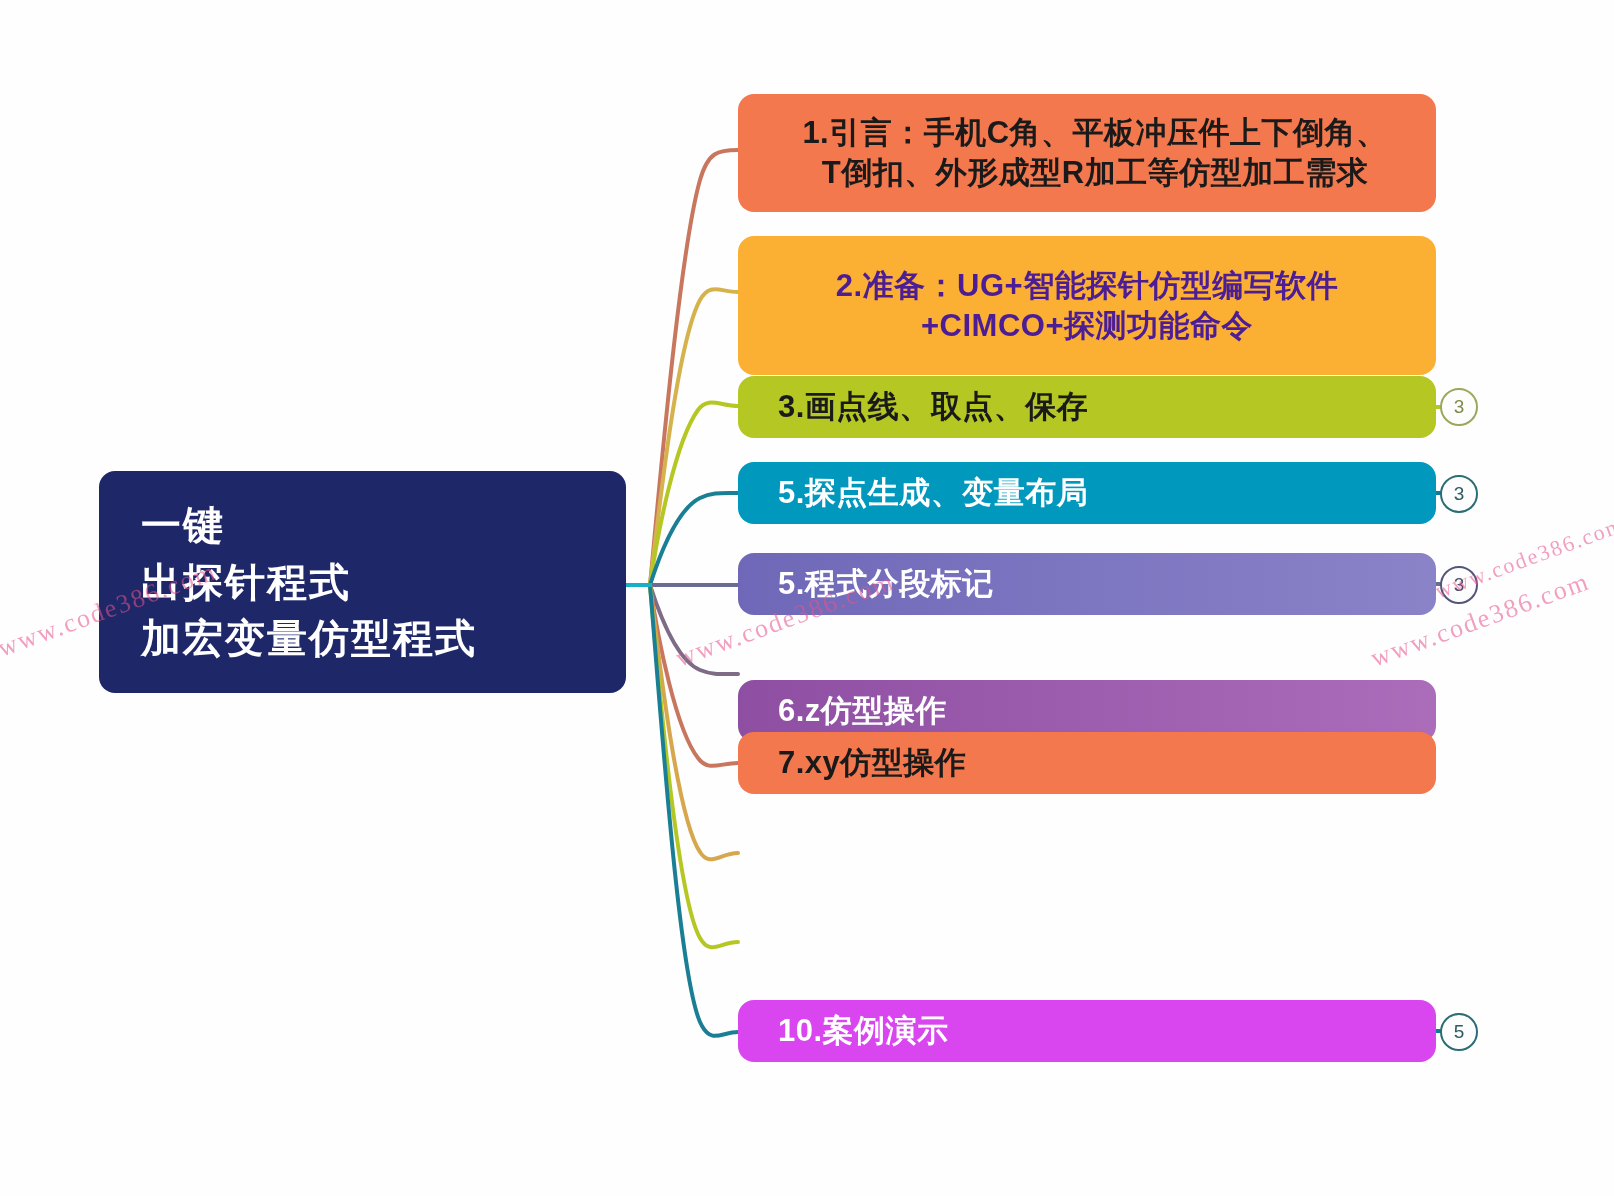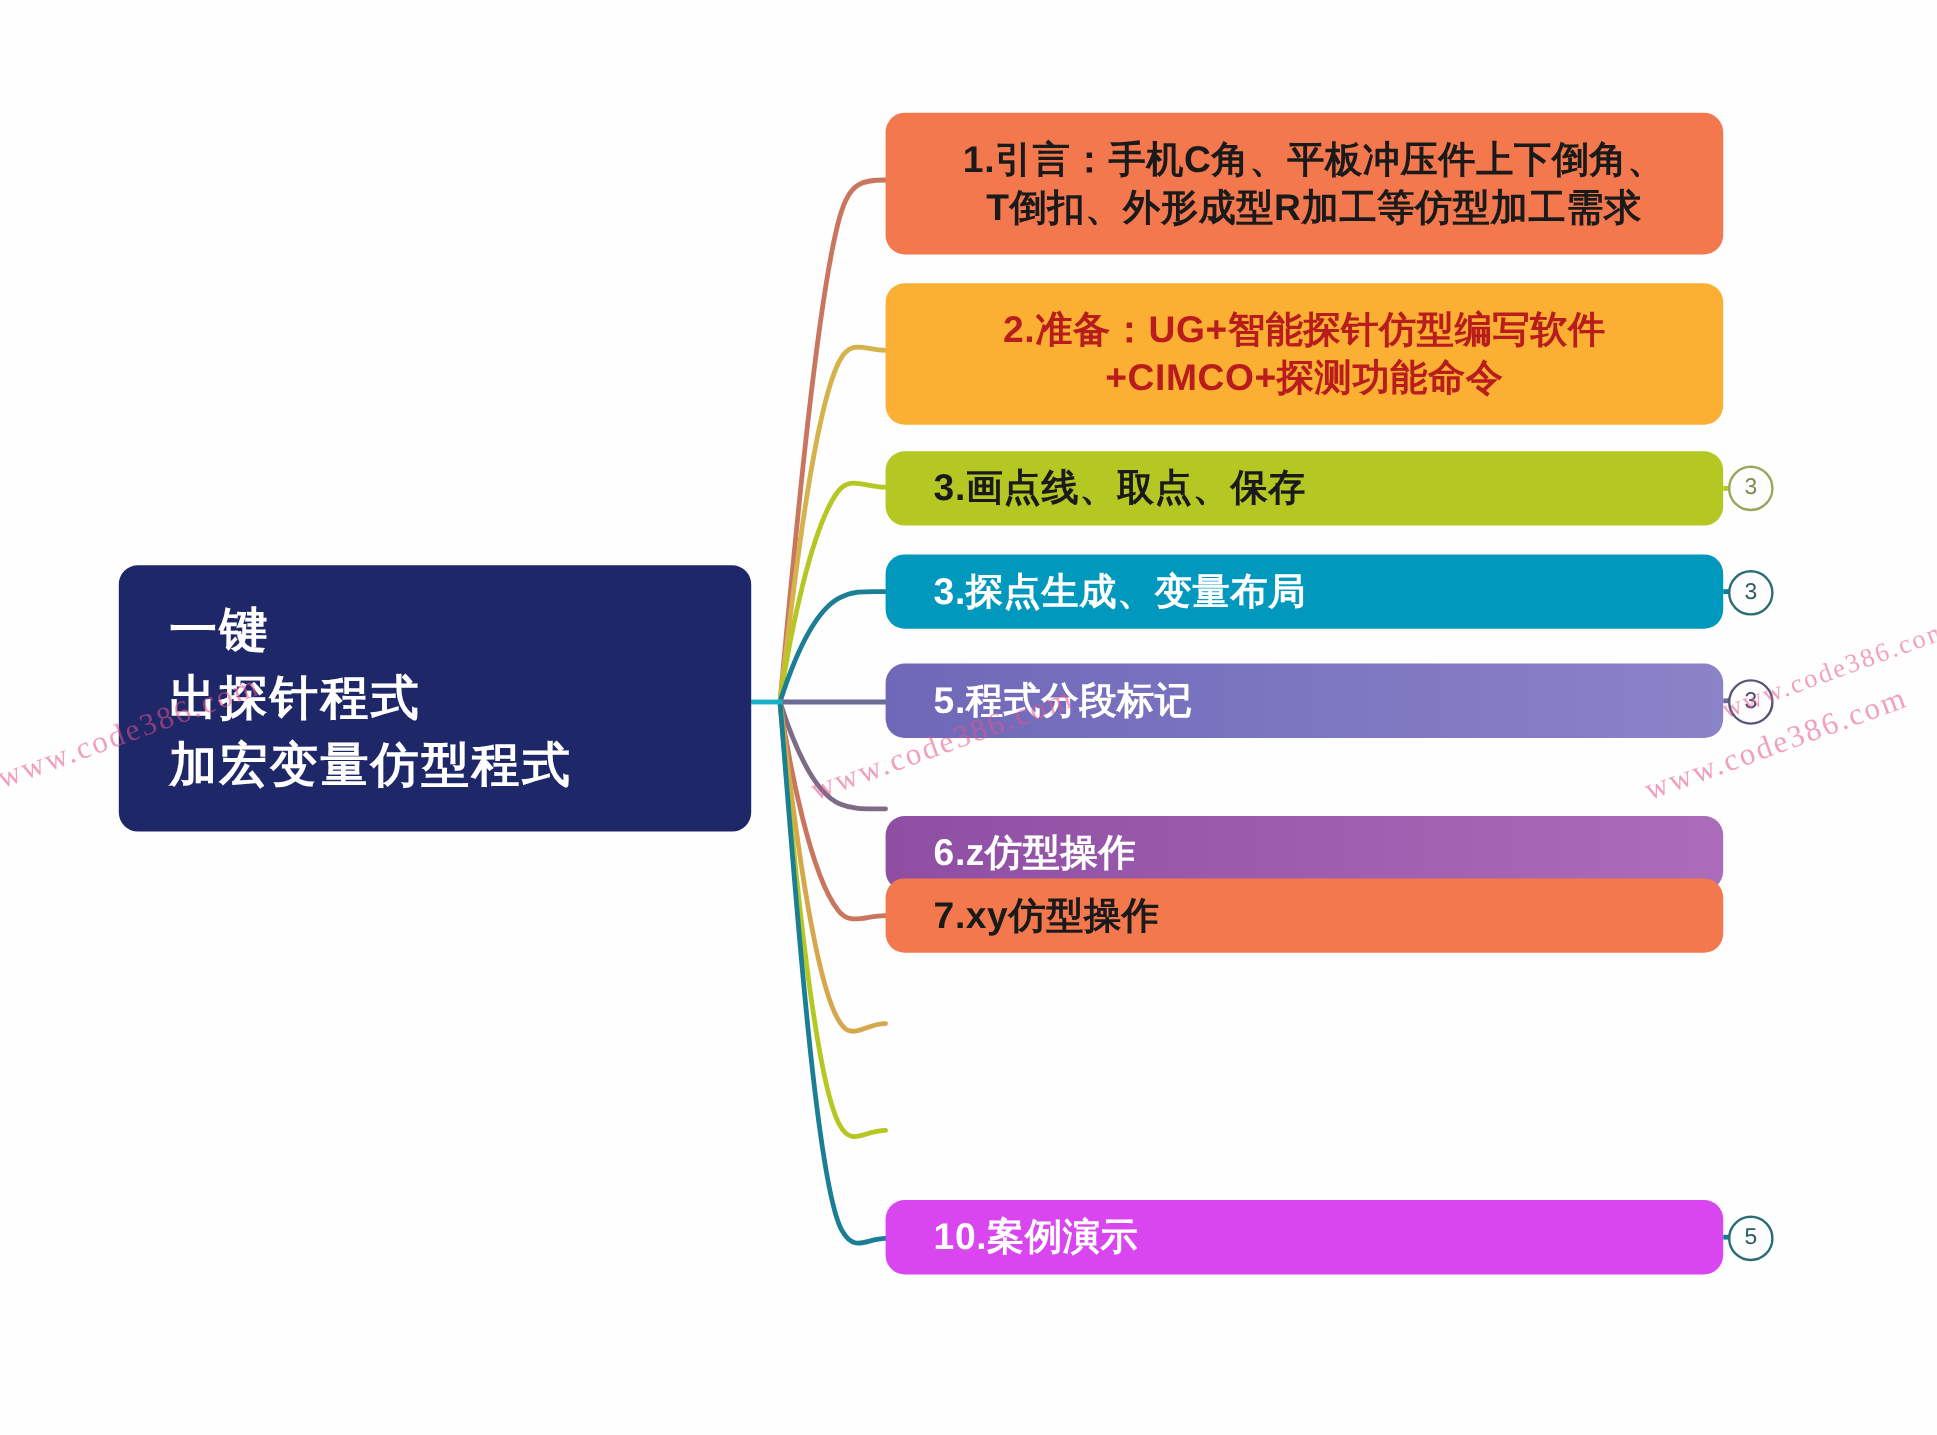--- a/index.html
+++ b/index.html
@@ -130,33 +130,33 @@
     <span>一键
 出探针程式
 加宏变量仿型程式</span>
   </div>
 
   <div class="node branch two-line" style="top:94px; height:118px; background:#f4784e; color:#1a1a1a;padding-left:34px;">
     <span>1.引言：手机C角、平板冲压件上下倒角、
 T倒扣、外形成型R加工等仿型加工需求</span>
   </div>
 
-  <div class="node branch two-line" style="top:236px; height:118px; background:#fbb034; color:#b91c1c;">
+  <div class="node branch two-line" style="top:236px; height:139px; background:#fbb034; color:#4c1d95;">
     <span>2.准备：UG+智能探针仿型编写软件
 +CIMCO+探测功能命令</span>
   </div>
 
   <div class="node branch" style="top:376px; height:62px; background:#b5c723; color:#1a1a1a;">
     <span>3.画点线、取点、保存</span>
   </div>
   <div class="badge-stem" style="left:1436px; top:405px; background:#b5c723;"></div>
   <div class="badge" style="left:1440px; top:388px; border-color:#9aa85c; color:#7d8a4a;">3</div>
 
   <div class="node branch" style="top:462px; height:62px; background:#0098bd; color:#ffffff;">
-    <span>3.探点生成、变量布局</span>
+    <span>5.探点生成、变量布局</span>
   </div>
   <div class="badge-stem" style="left:1436px; top:491px; background:#0b7e9b;"></div>
   <div class="badge" style="left:1440px; top:475px; border-color:#2b6d74; color:#2b5c62;">3</div>
 
   <div class="node branch" style="top:553px; height:62px; background:linear-gradient(90deg,#6f68b8,#8a83c8); color:#ffffff;">
     <span>5.程式分段标记</span>
   </div>
   <div class="badge-stem" style="left:1436px; top:582px; background:#6b6b93;"></div>
   <div class="badge" style="left:1440px; top:566px; border-color:#55557a; color:#4c4c6e;">3</div>
 

